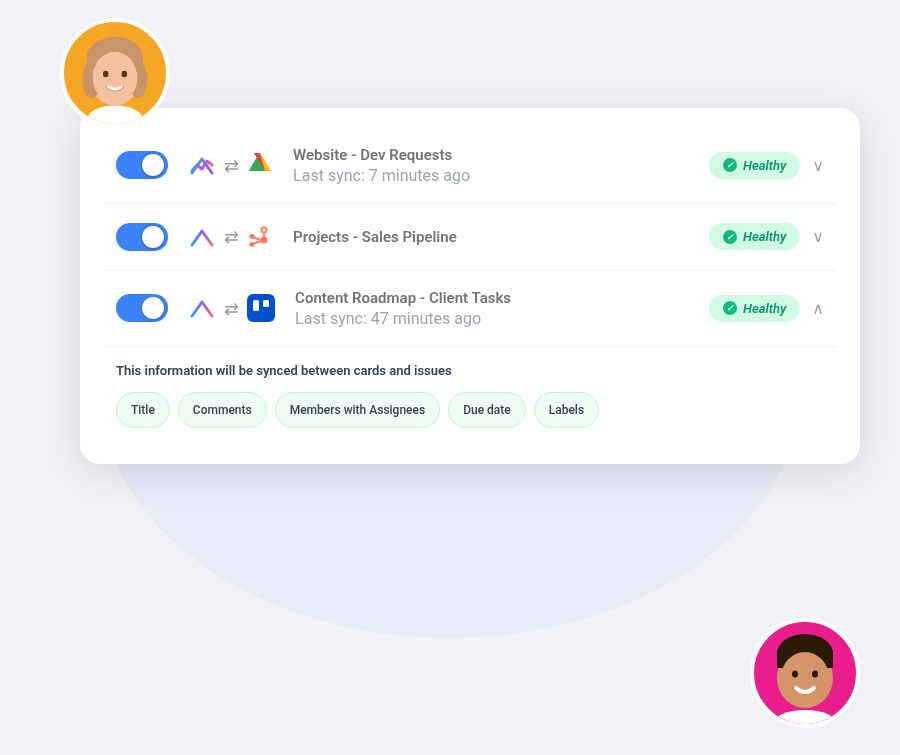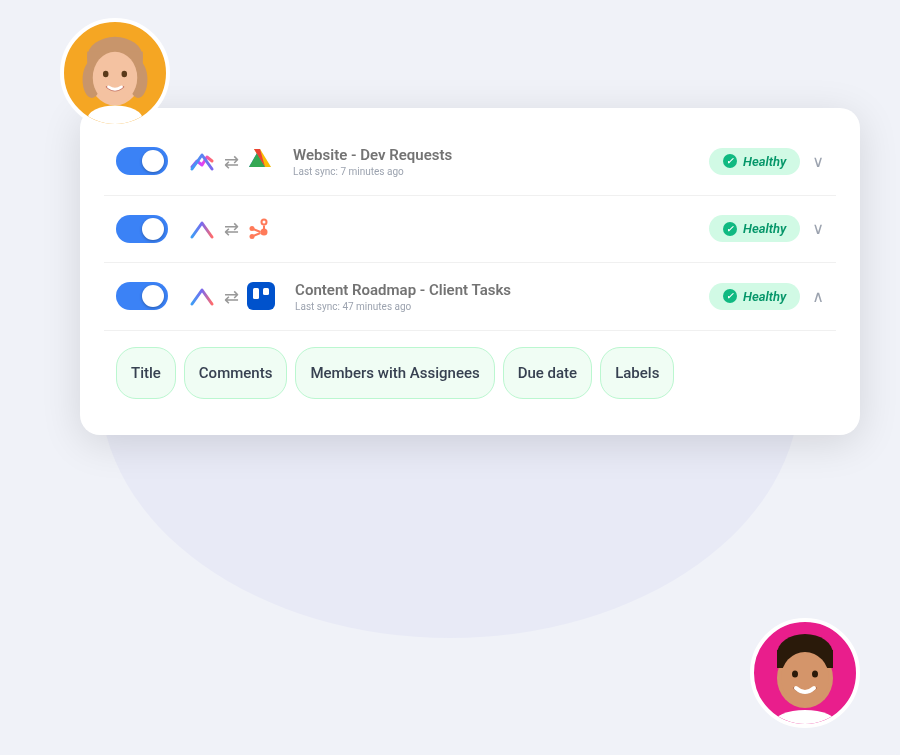--- a/index.html
+++ b/index.html
@@ -149,21 +149,21 @@
     .item-info {
       flex: 1;
       margin-left: 20px;
     }
     .item-title {
       font-size: 15px;
       font-weight: 600;
       color: #737373;
     }
     .item-subtitle {
-      font-size: 10px;
+      font-size: 16px;
       color: #9ca3af;
       margin-top: 2px;
     }
 
     
     .health-badge {
       display: flex;
       align-items: center;
       gap: 6px;
       background: #d1fae5;
@@ -212,22 +212,22 @@
     }
     .tags-row {
       display: flex;
       flex-wrap: wrap;
       gap: 8px;
     }
     .tag {
       background: #f0fdf4;
       border: 1px solid #bbf7d0;
       border-radius: 20px;
-      padding: 16px 14px;
-      font-size: 15px;
+      padding: 10px 14px;
+      font-size: 12px;
       color: #374151;
       font-weight: 500;
     }
 
     .trello-icon-box {
       width: 28px;
       height: 28px;
       background: #0052cc;
       border-radius: 6px;
       display: flex;
@@ -365,20 +365,21 @@
             <line x1="17" y1="11.5" x2="17" y2="16" stroke="#ff7a59" stroke-width="2"></line>
             <circle cx="17" cy="18" r="3.5" fill="#ff7a59"></circle>
             <line x1="13.5" y1="18" x2="6" y2="15" stroke="#ff7a59" stroke-width="2"></line>
             <circle cx="5" cy="14.5" r="2.5" fill="#ff7a59"></circle>
             <line x1="13.5" y1="19" x2="6" y2="22" stroke="#ff7a59" stroke-width="2"></line>
             <circle cx="5" cy="22.5" r="2.5" fill="#ff7a59"></circle>
           </svg>
         </div>
       </div>
       <div class="item-info">
+        <div class="item-title">Projects - Sales Pipeline</div>
       </div>
       <div class="health-badge">
         <div class="health-dot"></div>
         <span>Healthy</span>
       </div>
       <div class="chevron">∨</div>
     </div>
 
     <div class="sync-row" style="border-bottom: none;">
       <div class="toggle"></div>
@@ -411,20 +412,21 @@
         <div class="item-subtitle">Last sync: 47 minutes ago</div>
       </div>
       <div class="health-badge">
         <div class="health-dot"></div>
         <span>Healthy</span>
       </div>
       <div class="chevron">∧</div>
     </div>
 
     <div class="expanded-section">
+      <div class="sync-info-text">This information will be synced between cards and issues</div>
       <div class="tags-row">
         <div class="tag">Title</div>
         <div class="tag">Comments</div>
         <div class="tag">Members with Assignees</div>
         <div class="tag">Due date</div>
         <div class="tag">Labels</div>
       </div>
     </div>
 
   </div>

